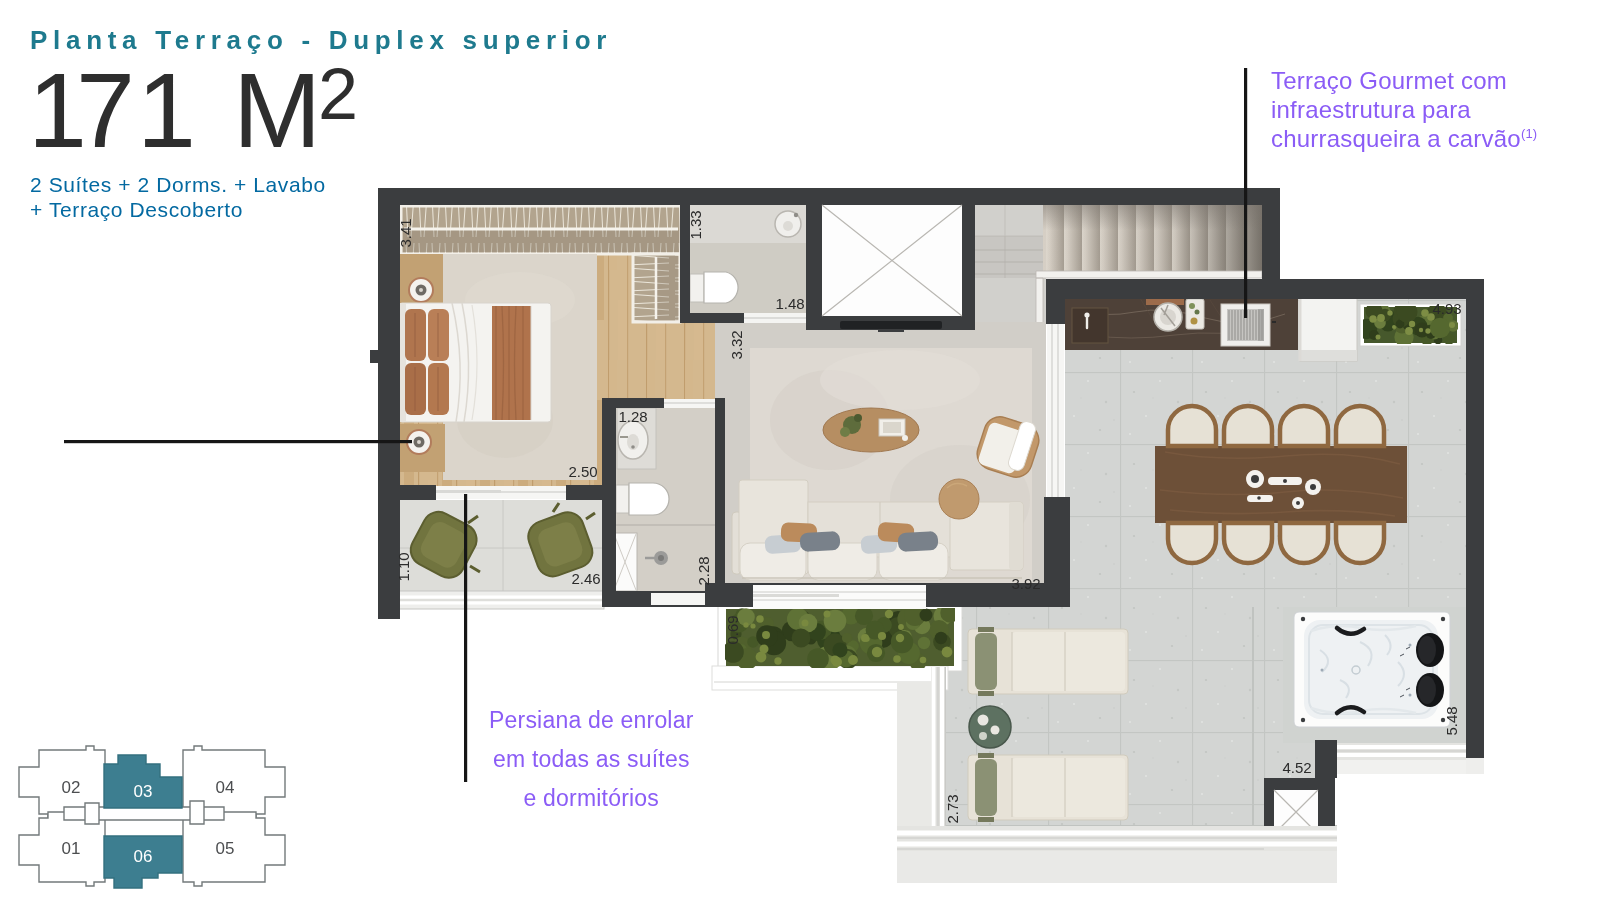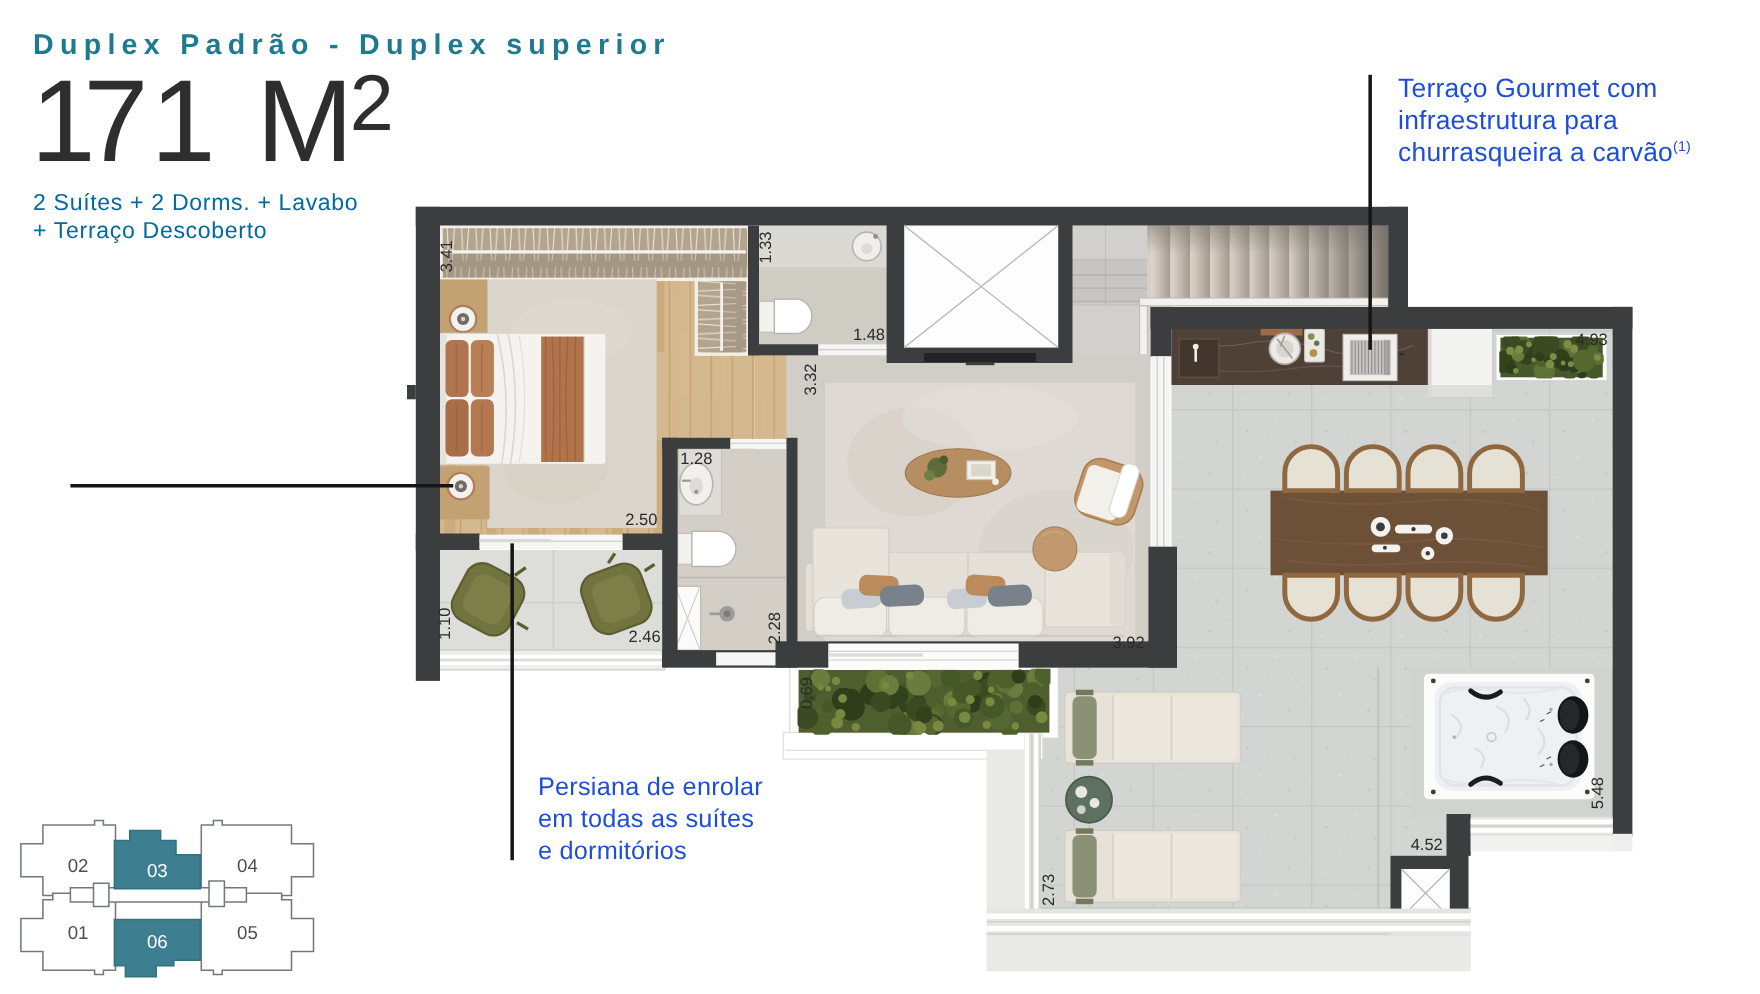--- a/index.html
+++ b/index.html
@@ -3,25 +3,25 @@
 <meta charset="utf-8">
 <style>
   html,body{margin:0;padding:0;background:#ffffff;}
   #page{position:relative;width:1600px;height:904px;overflow:hidden;background:#ffffff;
         font-family:"Liberation Sans",sans-serif;}
   .abs{position:absolute;}
   #title{left:30px;top:25px;color:#1e7a8e;font-size:26px;font-weight:bold;letter-spacing:5.7px;}
   #area{left:0;top:50px;width:420px;height:110px;color:#2e2e2e;font-size:106px;font-weight:400;}
   #area span{position:absolute;top:0;}
   #subtitle{left:30px;top:172px;color:#0369a1;font-size:21px;line-height:25px;letter-spacing:0.6px;}
-  .ann{color:#1d4ed8;font-size:23px;letter-spacing:0.2px;}
+  .ann{color:#8b5cf6;font-size:23px;letter-spacing:0.2px;}
   #ann-left{left:66px;top:318px;line-height:25px;}
   #ann-right{left:1271px;top:66px;line-height:29px;font-size:24px;}
   #ann-right sup{font-size:13px;line-height:0;}
-  #ann-bottom{left:489px;top:701px;line-height:29px;}
+  #ann-bottom{left:489px;top:701px;line-height:39px;text-align:center;}
 </style>
 </head>
 <body>
 <div id="page">
 
   <svg class="abs" style="left:0;top:0" width="1600" height="904" viewBox="0 0 1600 904">
     <defs>
       <pattern id="wood" width="38" height="180" patternUnits="userSpaceOnUse">
         <rect width="38" height="180" fill="#d4b88e"></rect>
         <rect x="0" width="1.2" height="180" fill="#c09d6d"></rect>
@@ -691,21 +691,21 @@
       <text x="225" y="793">04</text>
       <text x="71" y="854">01</text>
       <text x="225" y="854">05</text>
     </g>
     <g font-size="17" fill="#ffffff" font-family="Liberation Sans, sans-serif" text-anchor="middle">
       <text x="143" y="797">03</text>
       <text x="143" y="862">06</text>
     </g>
   </svg>
 
-  <div class="abs" id="title">Duplex Padrão - Duplex superior</div>
+  <div class="abs" id="title">Planta Terraço - Duplex superior</div>
 
   <div class="abs" id="area">
       <span style="left:28px">1</span>
       <span style="left:76px">7</span>
       <span style="left:137px">1</span>
       <span style="left:233px">M</span>
       <span style="left:318px;font-size:72px;top:3px">2</span>
     </div>
 
   <div class="abs" id="subtitle">2 Suítes + 2 Dorms. + Lavabo<br>+ Terraço Descoberto</div>

